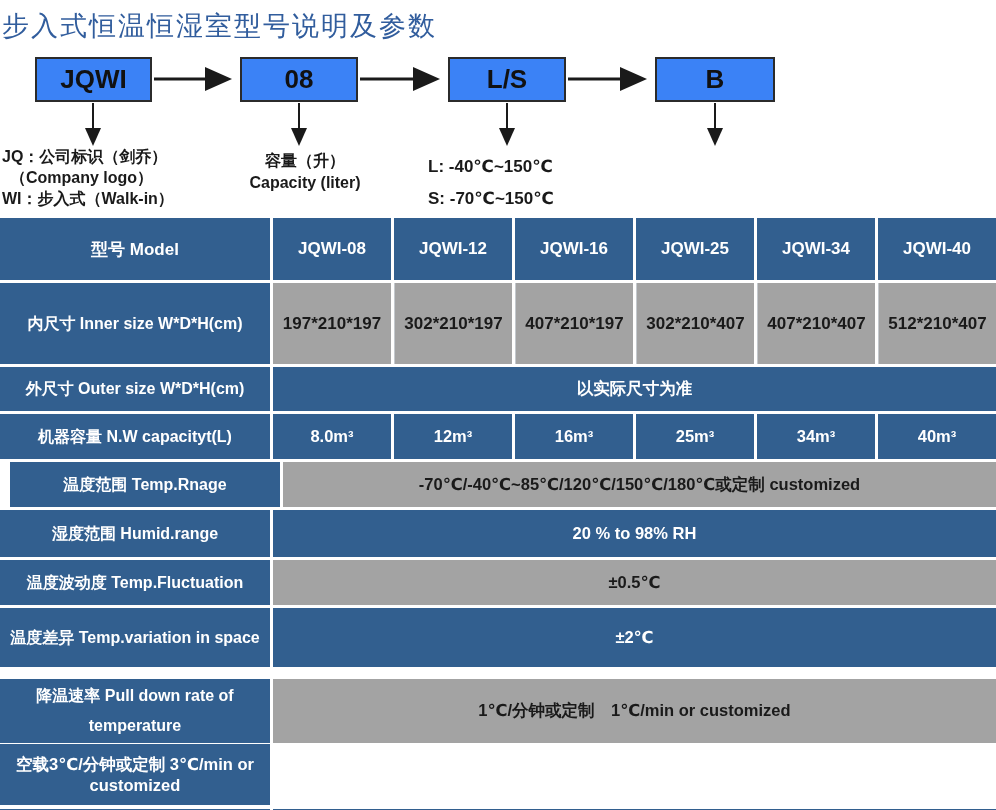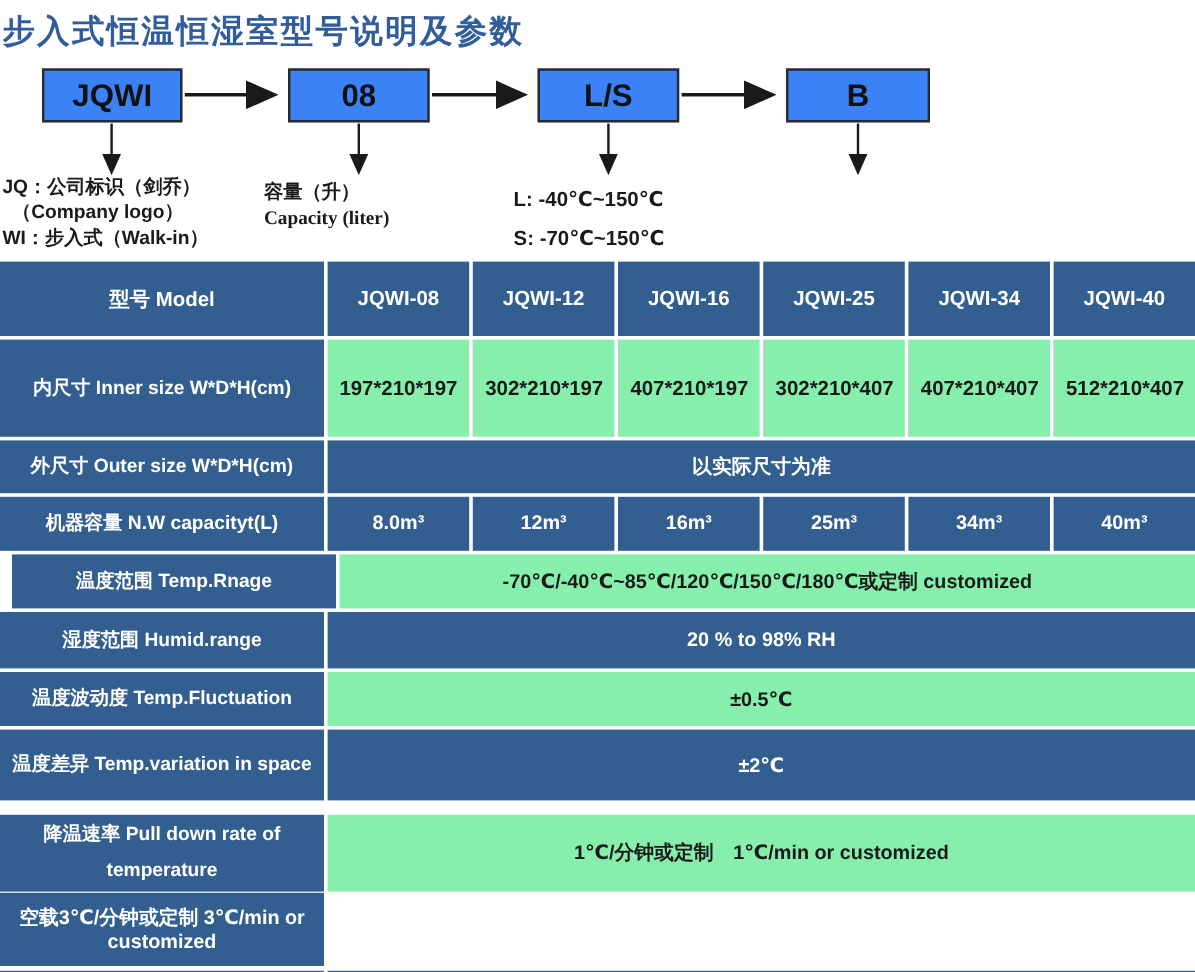--- a/index.html
+++ b/index.html
@@ -4,53 +4,53 @@
 <style>
   html,body{margin:0;padding:0;}
   body{
     width:996px;height:810px;overflow:hidden;background:#ffffff;
     font-family:"Liberation Sans","DejaVu Sans",sans-serif;
     position:relative;
   }
   
   .page-title{
     position:absolute;left:2px;top:8px;
-    font-size:27px;font-weight:bold;color:#315d9d;letter-spacing:2px;
+    font-size:27px;font-weight:normal;color:#315d9d;letter-spacing:2px;
     white-space:nowrap;
   }
   
   .diagram{position:absolute;left:0;top:0;width:996px;height:218px;}
   .flow-box{
     position:absolute;top:57px;height:45px;background:#3b82f6;
     border:2px solid #2b2b2b;display:flex;align-items:center;justify-content:center;
     font-size:26px;font-weight:bold;color:#111;box-sizing:border-box;
   }
   .box-0{left:35px;width:117px;}
   .box-1{left:240px;width:118px;}
   .box-2{left:448px;width:118px;}
   .box-3{left:655px;width:120px;}
   .arrows-svg{position:absolute;left:0;top:0;}
   .note{position:absolute;font-weight:bold;color:#1a1a1a;}
   .note div{white-space:nowrap;}
   .note-0{left:2px;top:146px;font-size:16px;line-height:21px;}
   .note-0 .indent{padding-left:8px;}
-  .note-1{left:220px;top:150px;width:170px;font-size:16px;line-height:22px;font-family:Liberation Serif, serif;}
+  .note-1{left:220px;top:150px;width:170px;text-align:center;font-size:16px;line-height:22px;}
   .note-2{left:428px;top:151px;font-size:17px;line-height:32px;}
   .note-3{left:655px;top:150px;font-size:16px;line-height:20px;}
   
   .spec-table{position:absolute;left:0;top:218px;width:996px;background:#ffffff;}
   .t-row{display:grid;column-gap:3px;margin-bottom:3px;}
   .cols-7{grid-template-columns:270px repeat(6,1fr);}
   .cols-2{grid-template-columns:270px 1fr;}
   .cell{
     display:flex;align-items:center;justify-content:center;
     text-align:center;box-sizing:border-box;padding:2px 3px;
   }
   .blue{background:#325f8f;color:#ffffff;font-weight:bold;}
-  .white{background:#86efac;color:#1a1a1a;font-weight:bold;}
+  .white{background:#a3a3a3;color:#1a1a1a;font-weight:bold;}
   .label-cell{font-size:16px;line-height:30px;}
   .header-cell{font-size:17px;}
   .num-cell{font-size:17px;letter-spacing:0;}
   .val-cell{font-size:16.5px;}
   .sep{border-left:1px solid #c4c9ce;}
   .h-header{height:62px;}
   .h-inner{height:81px;}
   .h-outer{height:44px;}
   .h-cap{height:45px;}
   .h-temp{height:45px;padding-left:10px;}

